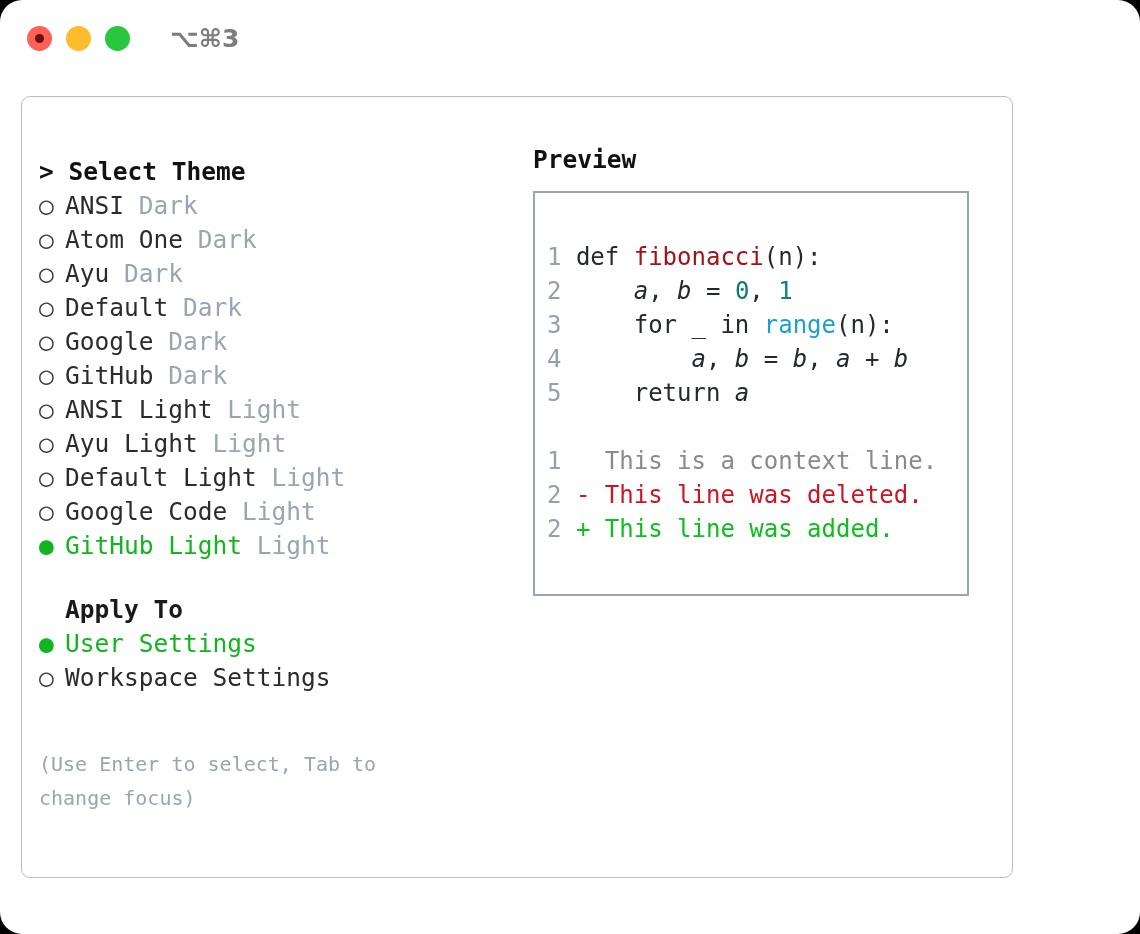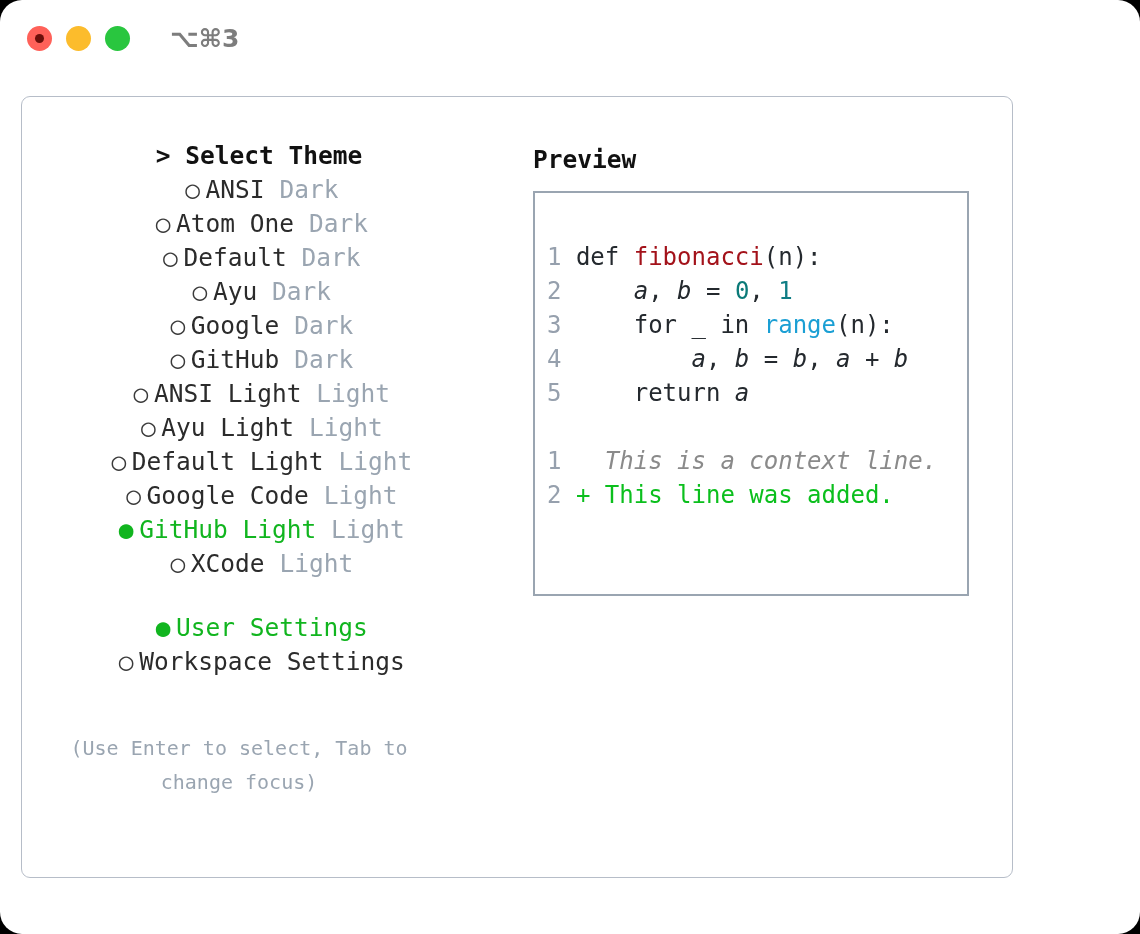--- a/index.html
+++ b/index.html
@@ -73,23 +73,22 @@
     box-sizing: border-box;
     border: 1.6px solid #b6bdc8;
     border-radius: 9px;
     background: #ffffff;
   }
 
   
   #left-col {
     position: absolute;
     left: 17px;
-    top: 42px;
+    top: 58px;
     width: 440px;
-    text-align: center;
   }
 
   .row {
     height: 34px;
     line-height: 34px;
     font-size: 24.5px;
     white-space: pre;
     color: #2b2b2b;
   }
   .heading {
@@ -153,21 +152,21 @@
   }
   .gutter { color: #96a0ad; }
   .spacer { height: 34px; }
 
   .tok-def    { color: #24292e; }
   .tok-fn     { color: #a3121a; }
   .tok-num    { color: #0b7a78; }
   .tok-num2   { color: #0f7d85; }
   .tok-builtin{ color: #1a9fd4; }
   .tok-var    { font-style: italic; }
-  .diff-ctx   { color: #8a8a8a; font-style: italic; }
+  .diff-ctx   { color: #8a8a8a; }
   .diff-del   { color: #cf1322; }
   .diff-add   { color: #0bbf1d; }
 </style>
 </head>
 <body>
 
 <div id="window">
 
   <div id="titlebar">
     <div class="dot" id="dot-close"></div>
@@ -178,33 +177,33 @@
 
   <div id="panel">
 
     <div id="left-col">
 
       <div class="row heading">&gt; Select Theme</div>
 
       <div id="theme-items">
           <div class="row"><span class="marker hollow">○</span><span class="label">ANSI</span><span class="suffix"> Dark</span></div>
           <div class="row"><span class="marker hollow">○</span><span class="label">Atom One</span><span class="suffix"> Dark</span></div>
+          <div class="row"><span class="marker hollow">○</span><span class="label">Ayu</span><span class="suffix"> Dark</span></div>
           <div class="row"><span class="marker hollow">○</span><span class="label">Default</span><span class="suffix"> Dark</span></div>
-          <div class="row"><span class="marker hollow">○</span><span class="label">Ayu</span><span class="suffix"> Dark</span></div>
           <div class="row"><span class="marker hollow">○</span><span class="label">Google</span><span class="suffix"> Dark</span></div>
           <div class="row"><span class="marker hollow">○</span><span class="label">GitHub</span><span class="suffix"> Dark</span></div>
           <div class="row"><span class="marker hollow">○</span><span class="label">ANSI Light</span><span class="suffix"> Light</span></div>
           <div class="row"><span class="marker hollow">○</span><span class="label">Ayu Light</span><span class="suffix"> Light</span></div>
           <div class="row"><span class="marker hollow">○</span><span class="label">Default Light</span><span class="suffix"> Light</span></div>
           <div class="row"><span class="marker hollow">○</span><span class="label">Google Code</span><span class="suffix"> Light</span></div>
           <div class="row"><span class="marker filled">●</span><span class="label sel">GitHub Light</span><span class="suffix"> Light</span></div>
-          <div class="row"><span class="marker hollow">○</span><span class="label">XCode</span><span class="suffix"> Light</span></div>
         </div>
 
       <div id="apply-block">
+        <div class="row heading" id="apply-heading">Apply To</div>
         <div id="apply-items">
             <div class="row"><span class="marker filled">●</span><span class="label sel">User Settings</span></div>
             <div class="row"><span class="marker hollow">○</span><span class="label">Workspace Settings</span></div>
           </div>
       </div>
 
       <div id="hint">(Use Enter to select, Tab to change focus)</div>
     </div>
 
     <div id="right-col">
@@ -214,20 +213,21 @@
           <div id="code-lines">
               <div class="code-line"><span class="gutter">1 </span><span class="tok-def">def </span><span class="tok-fn">fibonacci</span><span class="tok-def">(n):</span></div>
               <div class="code-line"><span class="gutter">2 </span><span class="tok-def">    </span><span class="tok-var">a</span><span class="tok-def">, </span><span class="tok-var">b</span><span class="tok-def"> = </span><span class="tok-num">0</span><span class="tok-def">, </span><span class="tok-num2">1</span></div>
               <div class="code-line"><span class="gutter">3 </span><span class="tok-def">    for _ in </span><span class="tok-builtin">range</span><span class="tok-def">(n):</span></div>
               <div class="code-line"><span class="gutter">4 </span><span class="tok-def">        </span><span class="tok-var">a</span><span class="tok-def">, </span><span class="tok-var">b</span><span class="tok-def"> = </span><span class="tok-var">b</span><span class="tok-def">, </span><span class="tok-var">a</span><span class="tok-def"> + </span><span class="tok-var">b</span></div>
               <div class="code-line"><span class="gutter">5 </span><span class="tok-def">    return </span><span class="tok-var">a</span></div>
             </div>
           <div class="spacer"></div>
           <div id="diff-lines">
               <div class="code-line"><span class="gutter">1 </span><span class="diff-ctx">  This is a context line.</span></div>
+              <div class="code-line"><span class="gutter">2 </span><span class="diff-del">- This line was deleted.</span></div>
               <div class="code-line"><span class="gutter">2 </span><span class="diff-add">+ This line was added.</span></div>
             </div>
         </div>
       </div>
     </div>
 
   </div>
 </div>
 
 </body></html>

